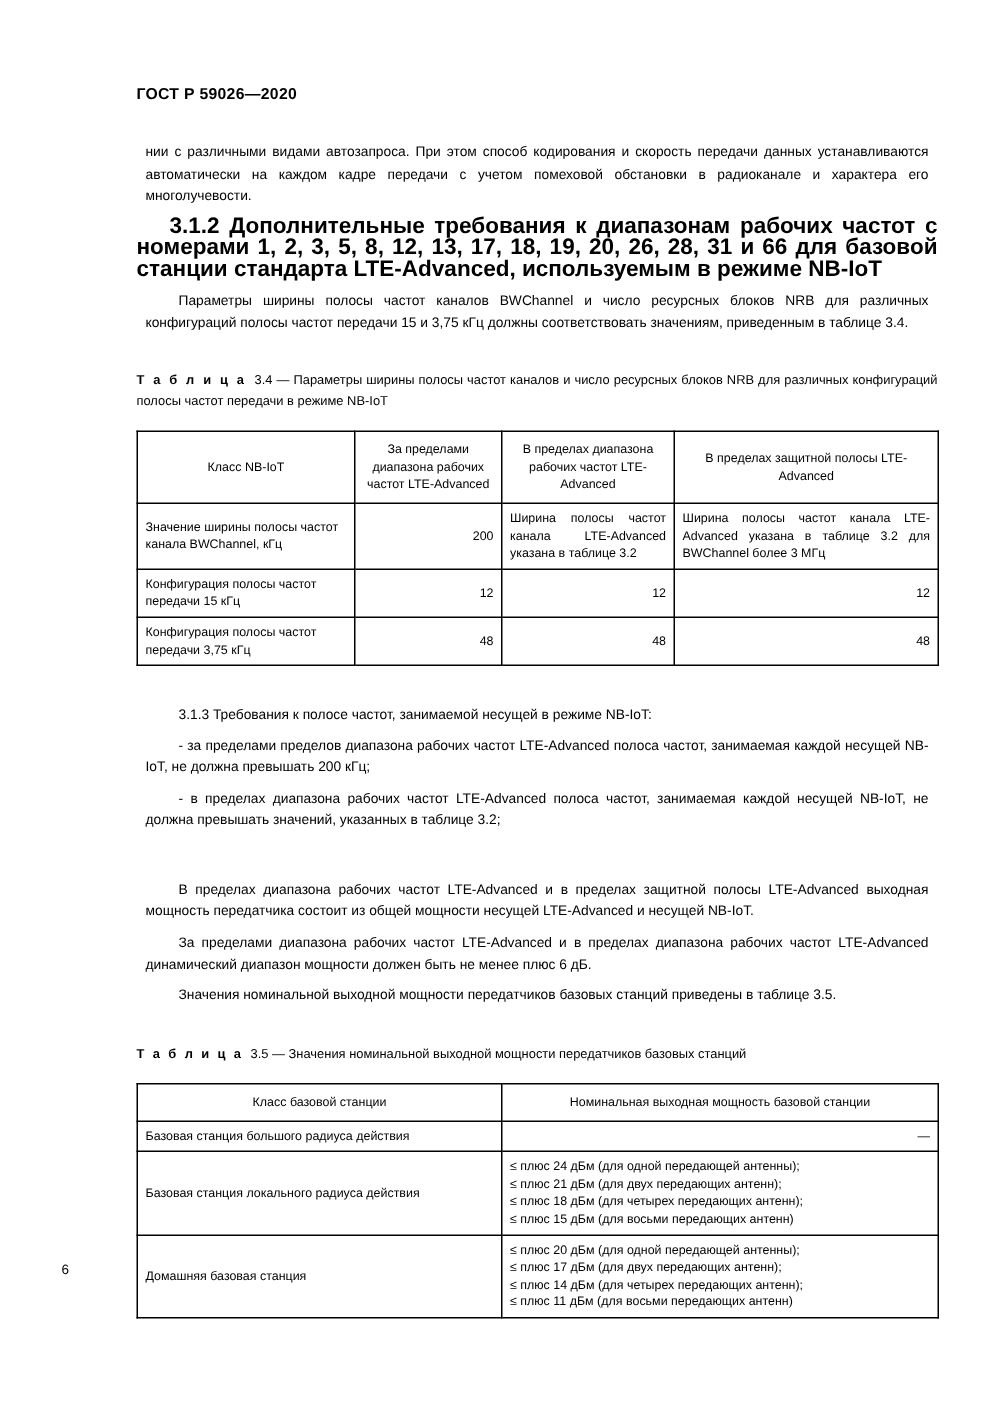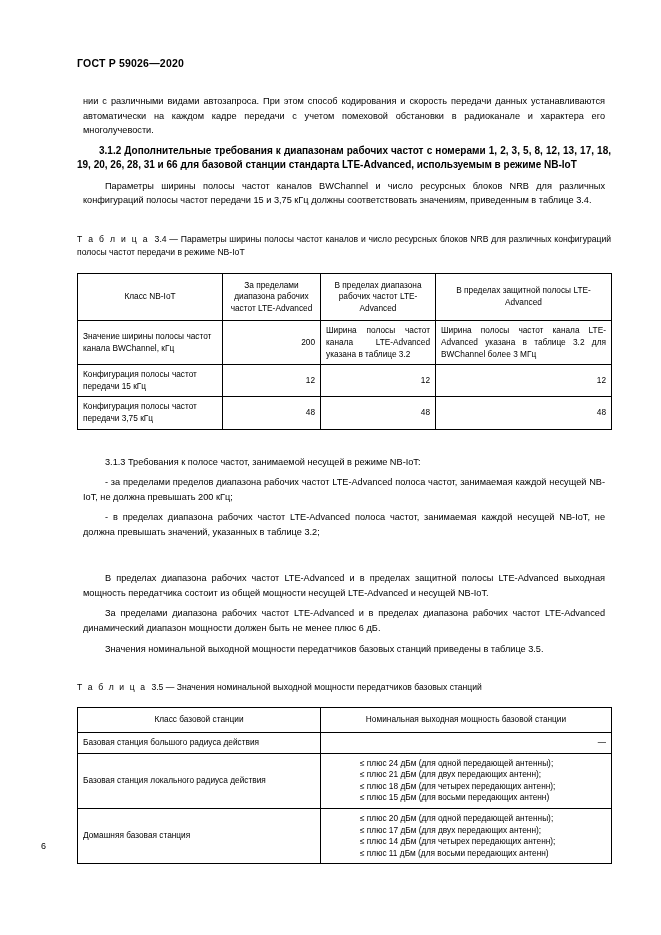--- a/index.html
+++ b/index.html
@@ -17,21 +17,21 @@
   }
   .page {
     position: absolute;
     left: 0; top: 0;
     width: 661px;
     height: 935px;
     overflow: hidden;
   }
   .content {
     position: absolute;
-    left: 77px;
+    left: 91px;
     top: 57px;
     width: 534px;
   }
 
   
   .running-header {
     font-size: 10.5px;
     font-weight: bold;
     letter-spacing: 0.2px;
     margin: 0 0 25px 0;
@@ -45,21 +45,21 @@
     line-height: 14.55px;
     text-align: justify;
     text-justify: inter-word;
     hyphens: manual;
   }
   p.indent {
     text-indent: 22px;
   }
   .heading {
     margin: 0;
-    font-size: 10px;
+    font-size: 15px;
     line-height: 14.55px;
     font-weight: bold;
     text-align: justify;
     text-indent: 22px;
   }
   .heading-plain {
     margin: 0;
     font-size: 9.2px;
     line-height: 14.55px;
     font-weight: bold;
@@ -71,20 +71,21 @@
 
   
   .table-caption {
     margin: 0;
     font-size: 8.6px;
     line-height: 13.4px;
     text-align: justify;
   }
   .caption-label {
     letter-spacing: 1.6px;
+    font-weight: bold;
   }
 
   
   table.doc-table {
     border-collapse: collapse;
     width: 534px;
     table-layout: fixed;
     margin: 0;
   }
   table.doc-table td,
@@ -118,21 +119,21 @@
   .t34 col.c2 { width: 98px; }
   .t34 col.c3 { width: 115px; }
   .t34 col.c4 { width: 176px; }
 
   
   .t35 col.c1 { width: 243px; }
   .t35 col.c2 { width: 291px; }
 
   .dash-cell { letter-spacing: 0px; }
   .pwr-list { text-align: left; }
-  .pwr-list div { white-space: nowrap; margin-left: 34px; }
+  .pwr-list div { white-space: nowrap; }
 
   
   .page-number {
     position: absolute;
     left: 41px;
     top: 841px;
     font-size: 9px;
   }
 </style>
 </head>

